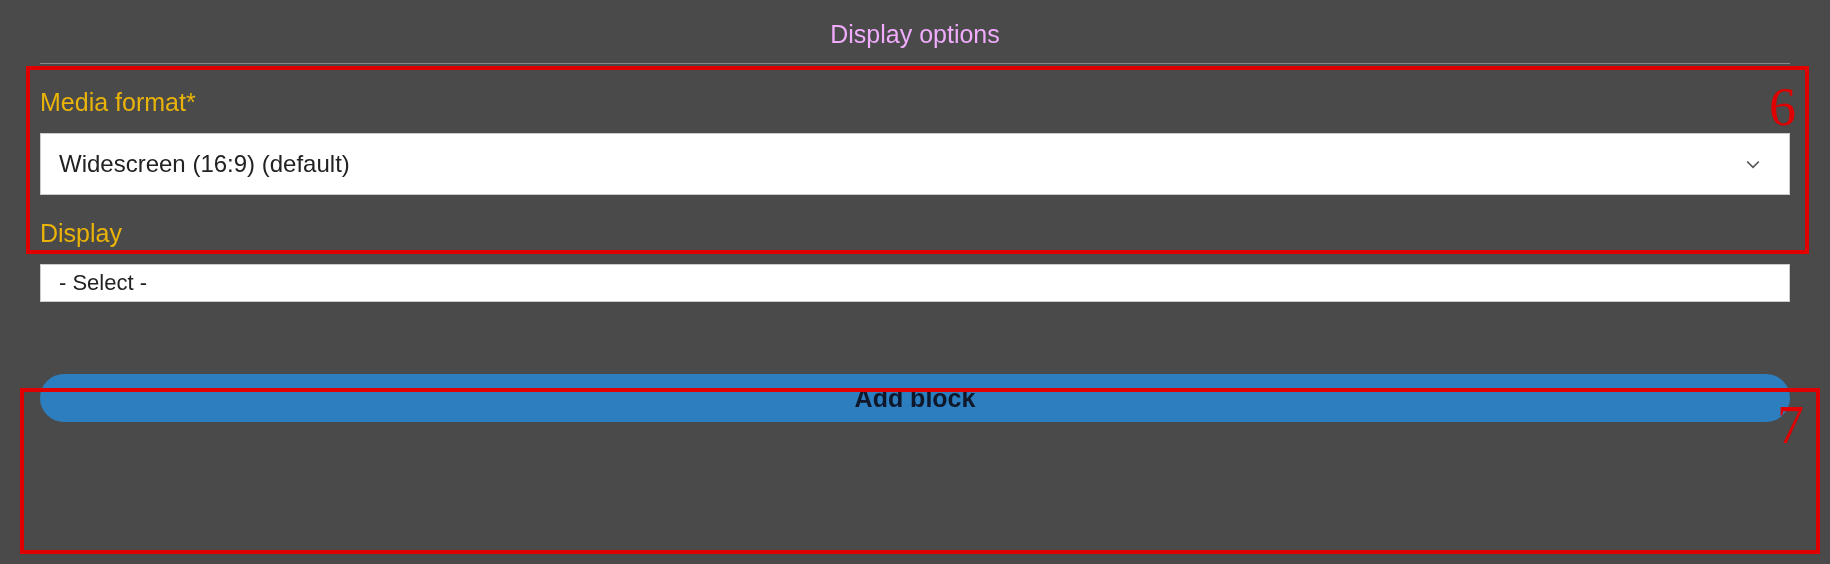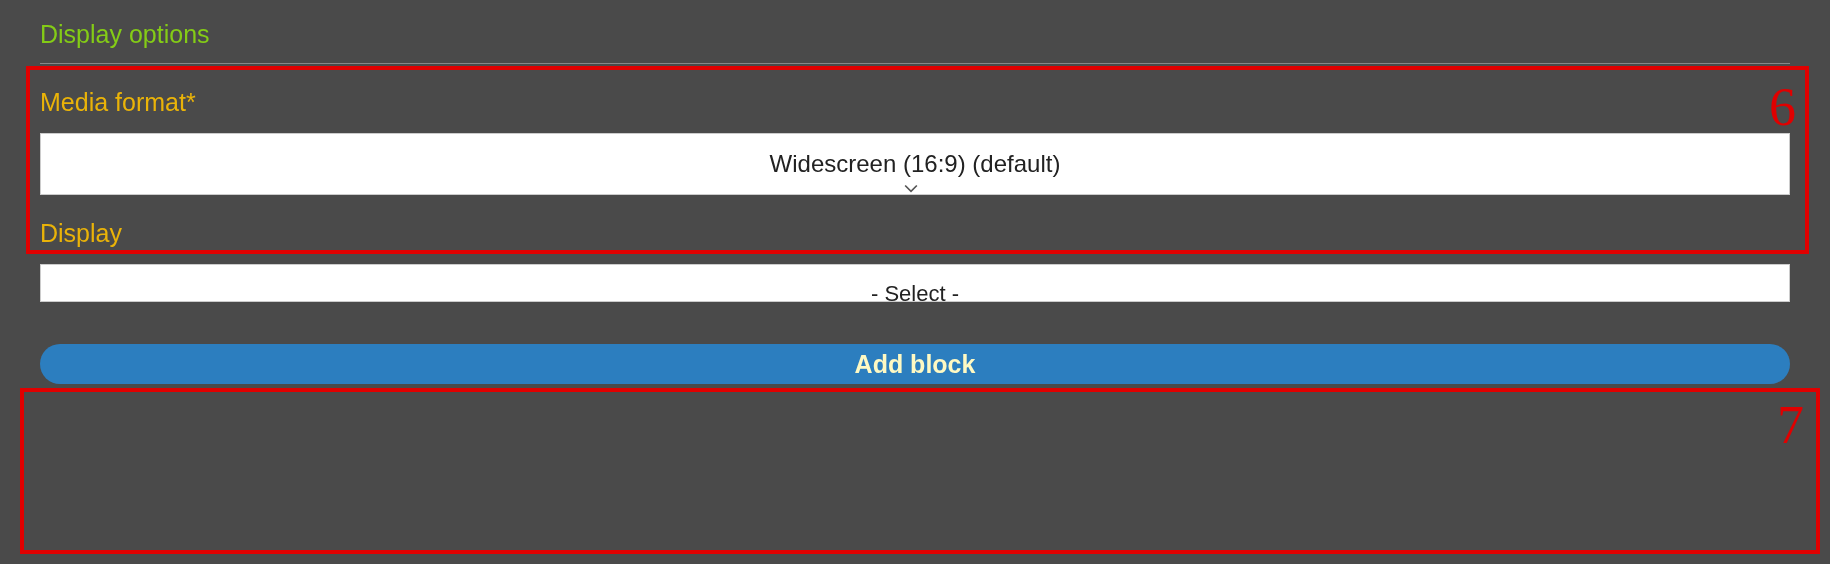--- a/index.html
+++ b/index.html
@@ -13,24 +13,25 @@
       width: 1830px;
       height: 564px;
       padding: 0;
       position: relative;
       overflow: hidden;
     }
     .container {
       padding: 20px 40px;
     }
     .section-title {
-      color: #84cc16;
+      color: #f0abfc;
       font-size: 25px;
       font-weight: 400;
       margin-bottom: 14px;
+      text-align: center;
     }
     .divider {
       border: none;
       border-top: 1px solid #888;
       margin-bottom: 24px;
     }
     .field-group {
       margin-bottom: 24px;
     }
     .field-label {
@@ -39,24 +40,23 @@
       font-weight: 400;
       display: block;
       margin-bottom: 16px;
     }
     .select-wrapper {
       position: relative;
       background-color: #ffffff;
       height: 62px;
       display: flex;
       align-items: center;
-      padding: 16px 18px;
+      padding: 0 18px;
       cursor: pointer;
       border: 1px solid #ccc;
-      flex-direction: column;
     }
     .select-value {
       color: #222;
       font-size: 24px;
       font-family: Arial, sans-serif;
       flex: 1;
     }
     .chevron-icon {
       width: 20px;
       height: 20px;
@@ -71,29 +71,29 @@
     }
     .select-wrapper.margin-select {
       height: 38px;
     }
     .select-wrapper.margin-select .select-value {
       font-size: 22px;
     }
     .add-button {
       width: 100%;
       background-color: #2c7ebf;
-      color: #fef9c3;
+      color: #0f172a;
       border: none;
       border-radius: 24px;
-      height: 40px;
+      height: 48px;
       font-size: 25px;
       font-weight: 600;
       font-family: "Lucida Grande", "Lucida Sans Unicode", Verdana, sans-serif;
       cursor: pointer;
-      margin-top: 18px;
+      margin-top: 48px;
     }
     .annotation-box {
       position: absolute;
       border: 4px solid #e00000;
       pointer-events: none;
     }
     .annotation-number {
       position: absolute;
       color: #e00000;
       font-size: 54px;

